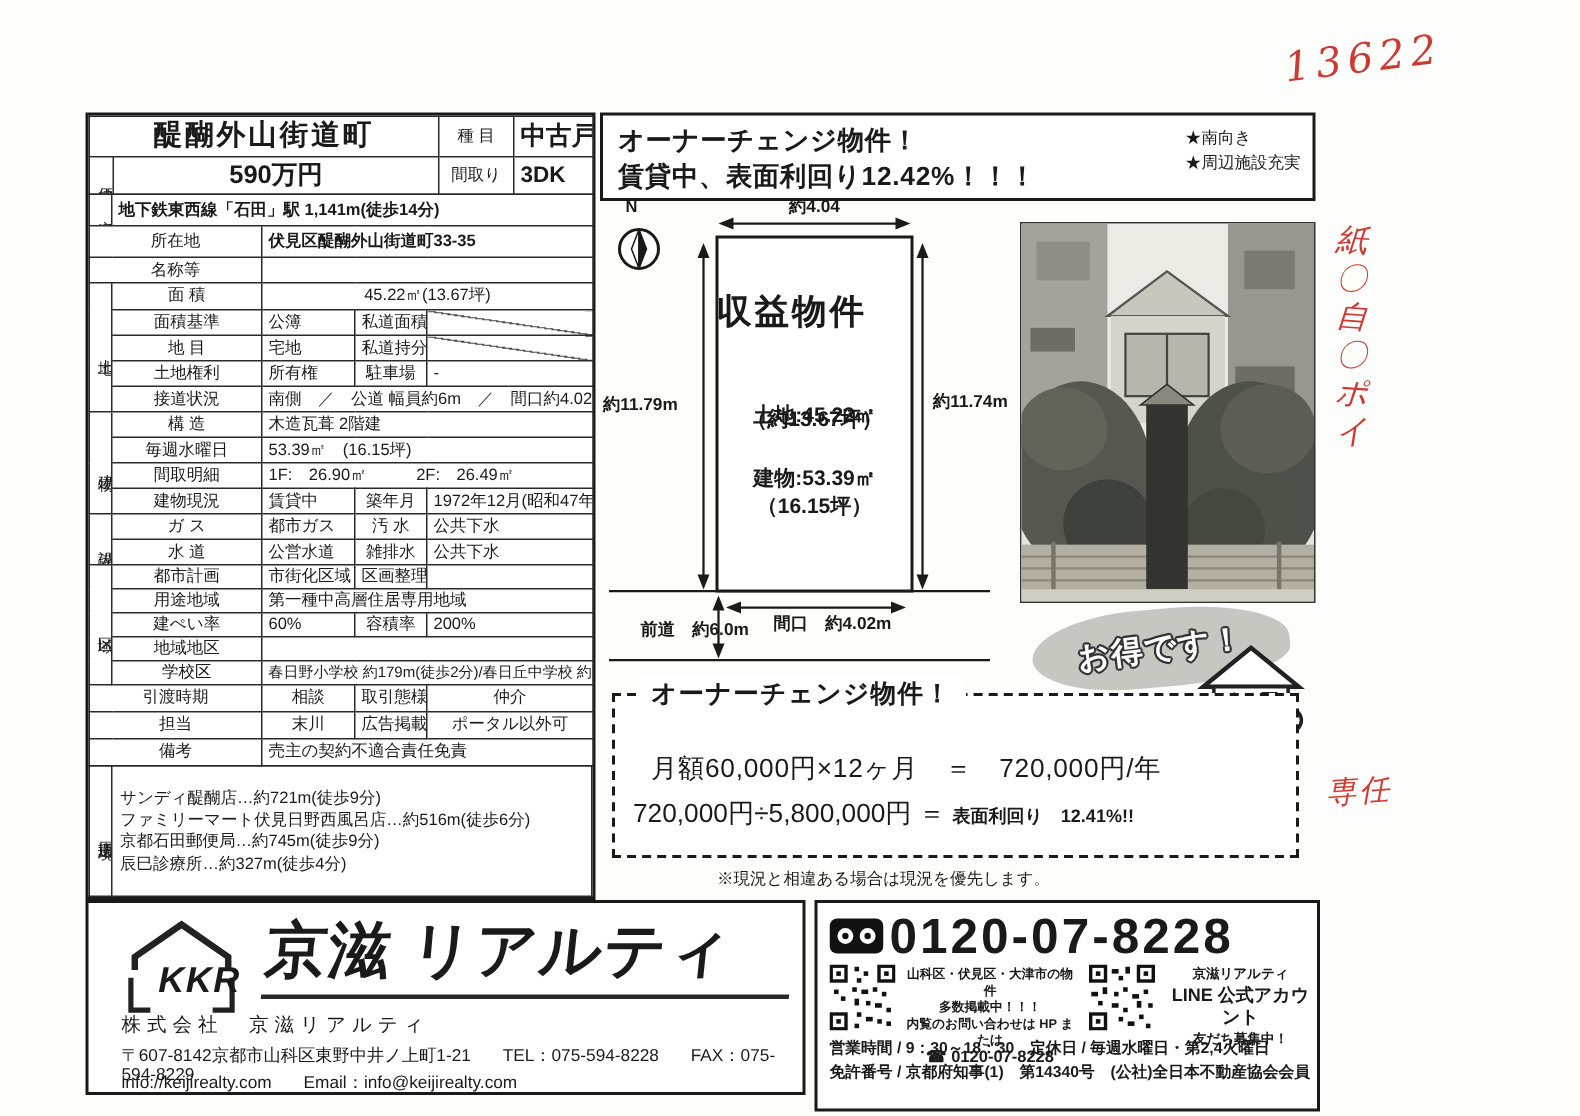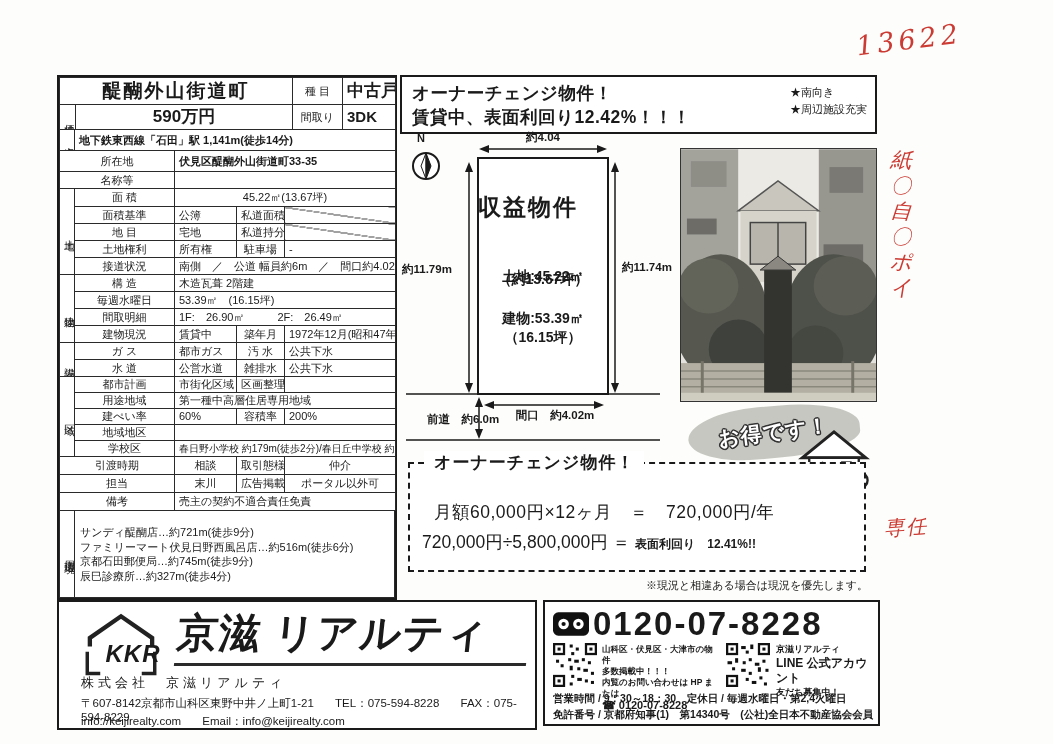--- a/index.html
+++ b/index.html
@@ -40,38 +40,38 @@
   .bubble { position:absolute; left:688px; top:406px; width:172px; height:52px; background:#c7c7c2; border-radius:48% 52% 55% 45%/60% 55% 45% 55%; transform:rotate(-5deg); display:flex; align-items:center; justify-content:center; }
   .bubble-text { color:#fff; font-size:21px; font-weight:bold; letter-spacing:1px; transform:rotate(-2deg);
     text-shadow:-1.5px 0 #333,1.5px 0 #333,0 -1.5px #333,0 1.5px #333,-1px -1px #333,1px 1px #333,-1px 1px #333,1px -1px #333; }
   .house-icon { position:absolute; left:798px; top:426px; }
   
   .calc { position:absolute; left:408px; top:462px; width:458px; height:110px; border:2px dashed #1a1a1a; background:#fff; }
   .calc-title { position:absolute; top:-13px; left:14px; background:#fff; padding:0 10px; font-size:17px; font-weight:bold; letter-spacing:1px; }
   .calc-line1 { position:absolute; left:24px; top:36px; font-size:17.5px; letter-spacing:0.5px; }
   .calc-line2 { position:absolute; left:12px; top:66px; font-size:17.5px; }
   .calc-line2 b { font-size:12px; }
-  .calc-note { position:absolute; left:478px; top:578px; width:390px; text-align:right; font-size:11px; }
+  .calc-note { position:absolute; left:478px; top:578px; width:390px; text-align:left; font-size:11px; }
   
   .red { color:#cc3b33; font-family:"DejaVu Serif", serif; font-style:italic; }
   .ref-number { position:absolute; left:856px; top:24px; font-size:27px; letter-spacing:4px; transform:rotate(-7deg); }
   .margin-col { position:absolute; left:886px; top:148px; width:30px; text-align:center; }
   .margin-col div { font-size:21px; line-height:1.22; transform:rotate(4deg); }
   .margin-col div:nth-child(even){ transform:rotate(-5deg); }
   .senin { position:absolute; left:884px; top:514px; font-size:20px; transform:rotate(-4deg); letter-spacing:2px; }
   
   .f-left { position:absolute; left:57px; top:600px; width:480px; height:130px; border:2px solid #1a1a1a; background:#fff; }
   .kkr-logo { position:absolute; left:12px; top:10px; width:100px; height:64px; }
   .kkr-text { position:absolute; left:24px; top:28px; width:76px; text-align:center; font-size:24px; font-weight:bold; font-style:italic; letter-spacing:1px; }
   .company-big { position:absolute; left:118px; top:4px; width:352px; font-size:41px; font-weight:bold; letter-spacing:1px; transform:skewX(-6deg); border-bottom:3px solid #2a2a2a; padding-bottom:2px; white-space:nowrap; }
   .company-legal { position:absolute; left:22px; top:72px; font-size:13px; letter-spacing:4px; }
   .f-addr { position:absolute; left:22px; top:94px; font-size:11.5px; }
   .f-web { position:absolute; left:22px; top:112px; font-size:11.5px; }
   .f-addr span, .f-web span { margin-right:18px; }
-  .f-right { position:absolute; left:543px; top:600px; width:337px; height:126px; border:2px solid #1a1a1a; background:#fff; }
+  .f-right { position:absolute; left:543px; top:600px; width:337px; height:141px; border:2px solid #1a1a1a; background:#fff;text-align:center; }
   .phone-row { position:absolute; left:8px; top:3px; display:flex; align-items:center; }
   .phone-number { font-size:33px; font-weight:bold; letter-spacing:2px; margin-left:4px; }
   .qr-row { position:absolute; left:8px; top:41px; display:flex; align-items:flex-start; }
   .qr-box { width:44px; height:44px; flex:none; }
   .qr-text1 { width:132px; font-size:8.5px; line-height:1.28; margin:1px 8px 5px 5px; font-weight:bold; }
   .qr-text2 { font-size:9px; line-height:1.3; margin:1px 0 16px 6px; font-weight:bold; }
   .qr-text2 .line-big { font-size:12px; font-weight:bold; }
   .f-hours { position:absolute; left:8px; top:90px; font-size:10.5px; font-weight:bold; }
   .f-license { position:absolute; left:8px; top:106px; font-size:10.5px; font-weight:bold; }
 </style>

